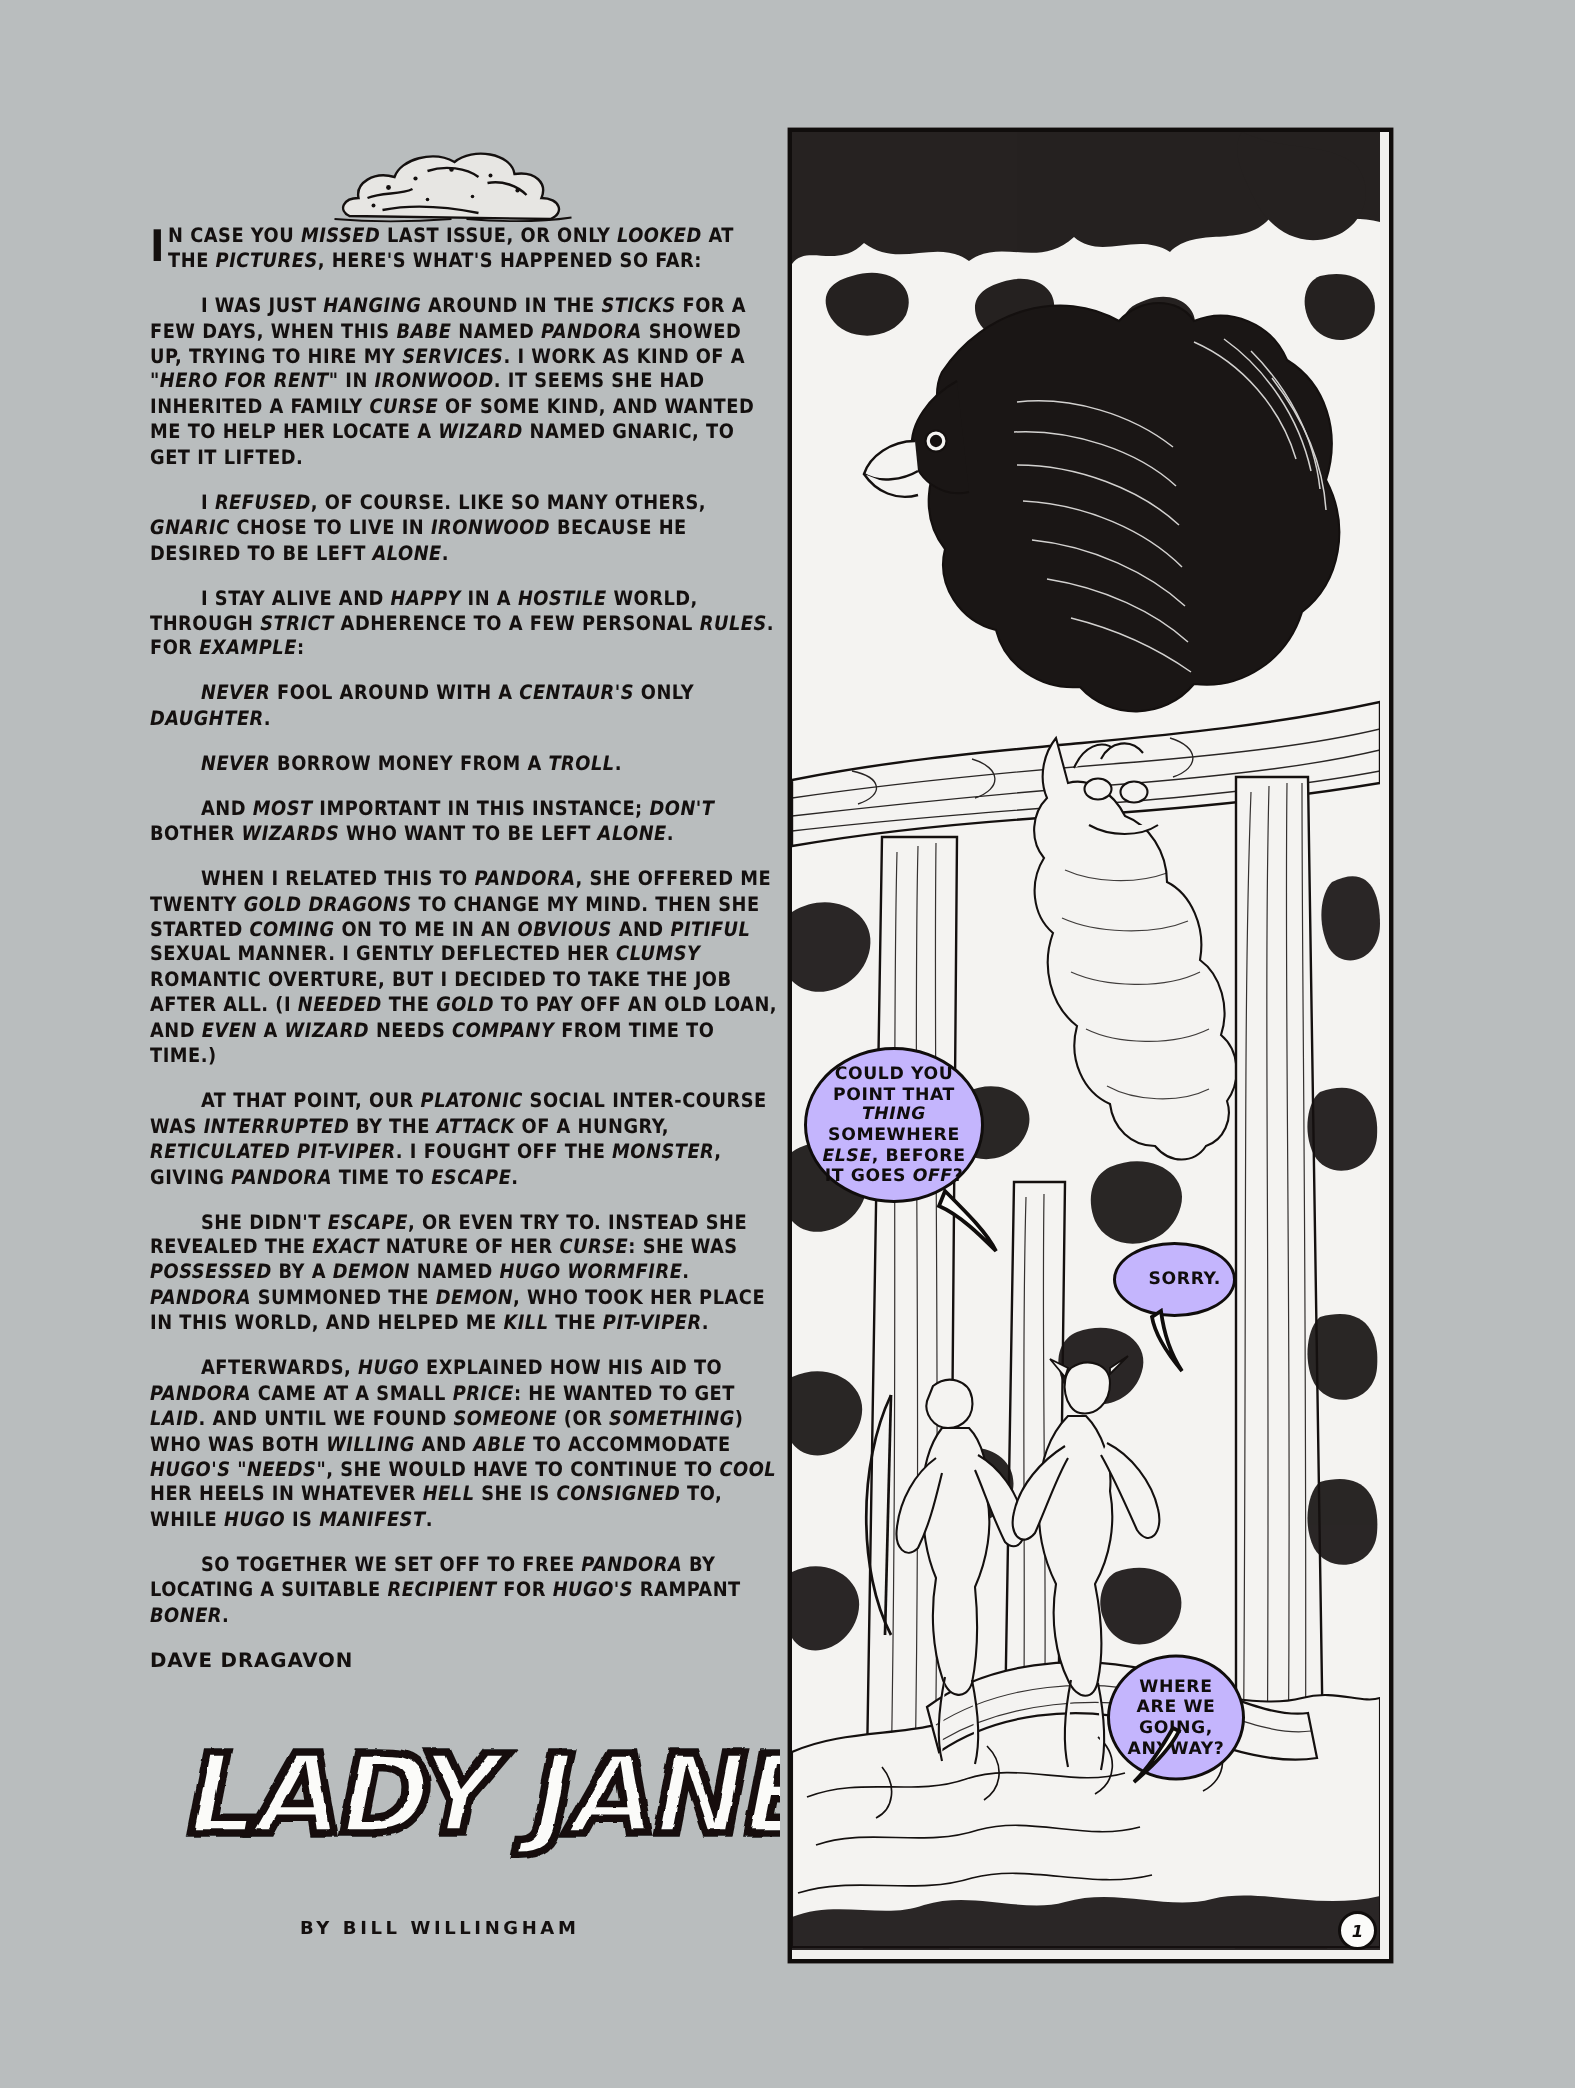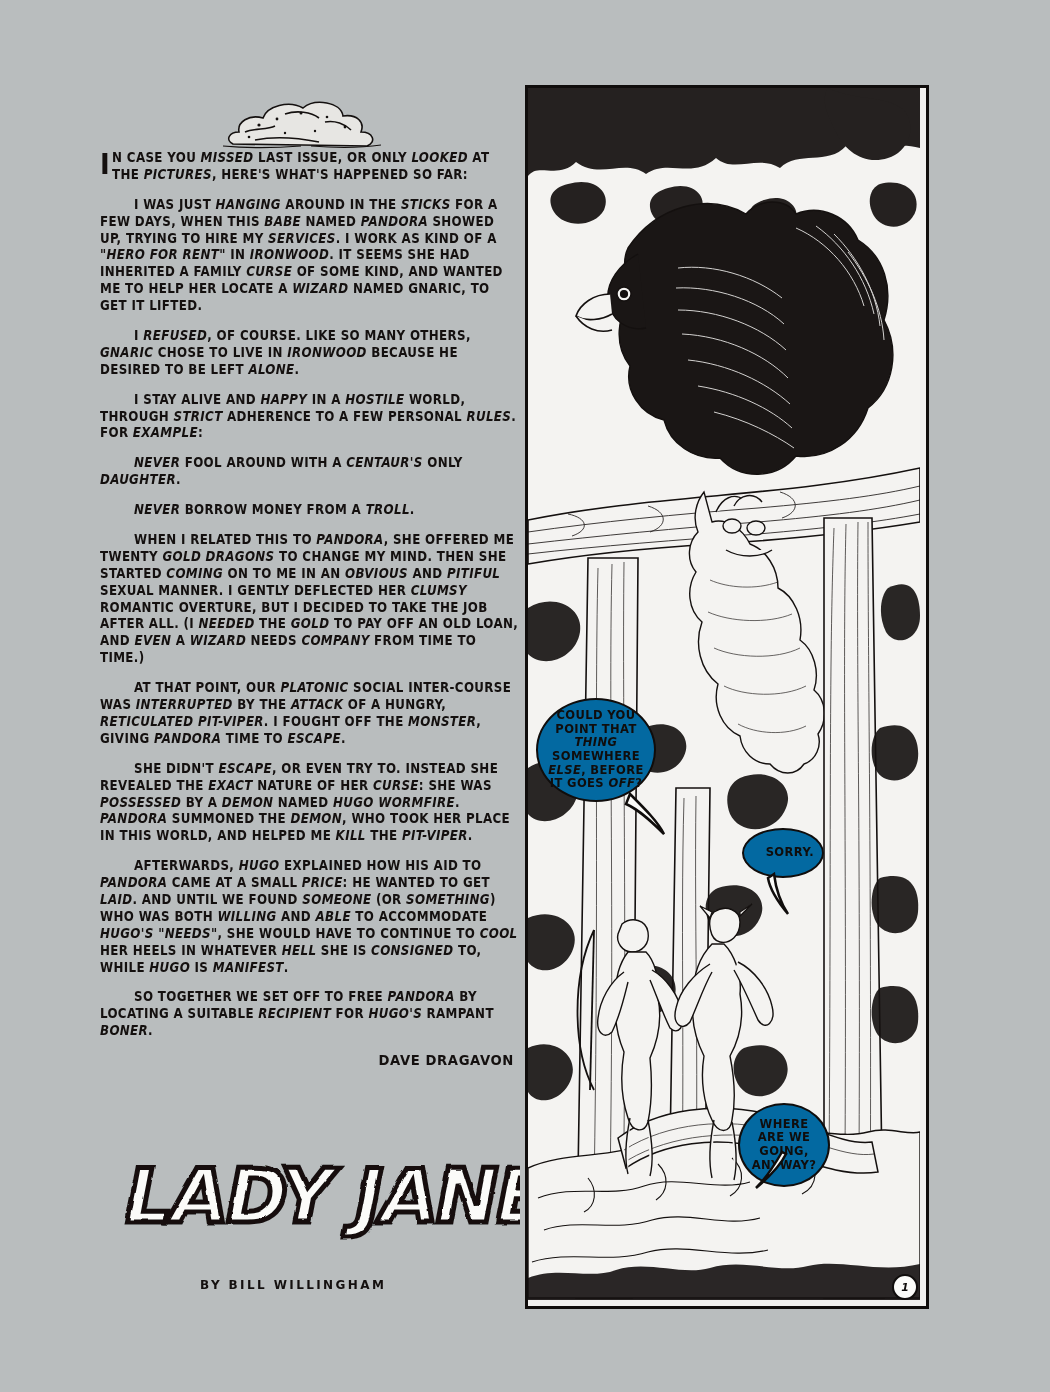--- a/index.html
+++ b/index.html
@@ -47,21 +47,21 @@
   .dropcap {
     float: left;
     font-size: 29px;
     line-height: 0.8;
     font-weight: 700;
     padding: 2px 2px 0 0;
     margin-top: 1px;
   }
   .signature {
     margin-top: 2px;
-    text-align: right;
+    text-align: left;
     font-size: 13.2px;
     letter-spacing: 0.6px;
     font-weight: 700;
     text-transform: uppercase;
     color: #14100f;
     padding-right: 6px;
   }
 
   
   .blob-wrap {
@@ -110,21 +110,21 @@
     width: 398px;
     height: 1218px;
     background: #f2f1ef;
     border: 3px solid #100d0c;
     overflow: hidden;
   }
   .panel svg { display: block; }
 
   .balloon {
     position: absolute;
-    background: #0369a1;
+    background: #c4b5fd;
     border: 2.5px solid #100d0c;
     border-radius: 50%;
     color: #100d0c;
     font-size: 11.5px;
     line-height: 1.18;
     text-align: center;
     letter-spacing: 0.4px;
     font-weight: 700;
     text-transform: uppercase;
     display: flex;
@@ -190,20 +190,21 @@
   <div class="recap">
     <p class="noindent">
       <span class="dropcap">I</span>
       <span>N CASE YOU <em>MISSED</em> LAST ISSUE, OR ONLY <em>LOOKED</em> AT THE <em>PICTURES</em>, HERE'S WHAT'S HAPPENED SO FAR:</span>
     </p>
     <p><span>I WAS JUST <em>HANGING</em> AROUND IN THE <em>STICKS</em> FOR A FEW DAYS, WHEN THIS <em>BABE</em> NAMED <em>PANDORA</em> SHOWED UP, TRYING TO HIRE MY <em>SERVICES</em>. I WORK AS KIND OF A <em>"HERO FOR RENT"</em> IN <em>IRONWOOD</em>. IT SEEMS SHE HAD INHERITED A FAMILY <em>CURSE</em> OF SOME KIND, AND WANTED ME TO HELP HER LOCATE A <em>WIZARD</em> NAMED GNARIC, TO GET IT LIFTED.</span></p>
     <p><span>I <em>REFUSED</em>, OF COURSE. LIKE SO MANY OTHERS, <em>GNARIC</em> CHOSE TO LIVE IN <em>IRONWOOD</em> BECAUSE HE DESIRED TO BE LEFT <em>ALONE</em>.</span></p>
     <p><span>I STAY ALIVE AND <em>HAPPY</em> IN A <em>HOSTILE</em> WORLD, THROUGH <em>STRICT</em> ADHERENCE TO A FEW PERSONAL <em>RULES</em>. FOR <em>EXAMPLE</em>:</span></p>
     <p><span><em>NEVER</em> FOOL AROUND WITH A <em>CENTAUR'S</em> ONLY <em>DAUGHTER</em>.</span></p>
     <p><span><em>NEVER</em> BORROW MONEY FROM A <em>TROLL</em>.</span></p>
+    <p><span>AND <em>MOST</em> IMPORTANT IN THIS INSTANCE; <em>DON'T</em> BOTHER <em>WIZARDS</em> WHO WANT TO BE LEFT <em>ALONE</em>.</span></p>
     <p><span>WHEN I RELATED THIS TO <em>PANDORA</em>, SHE OFFERED ME TWENTY <em>GOLD DRAGONS</em> TO CHANGE MY MIND. THEN SHE STARTED <em>COMING</em> ON TO ME IN AN <em>OBVIOUS</em> AND <em>PITIFUL</em> SEXUAL MANNER. I GENTLY DEFLECTED HER <em>CLUMSY</em> ROMANTIC OVERTURE, BUT I DECIDED TO TAKE THE JOB AFTER ALL. (I <em>NEEDED</em> THE <em>GOLD</em> TO PAY OFF AN OLD LOAN, AND <em>EVEN</em> A <em>WIZARD</em> NEEDS <em>COMPANY</em> FROM TIME TO TIME.)</span></p>
     <p><span>AT THAT POINT, OUR <em>PLATONIC</em> SOCIAL INTER-COURSE WAS <em>INTERRUPTED</em> BY THE <em>ATTACK</em> OF A HUNGRY, <em>RETICULATED PIT-VIPER</em>. I FOUGHT OFF THE <em>MONSTER</em>, GIVING <em>PANDORA</em> TIME TO <em>ESCAPE</em>.</span></p>
     <p><span>SHE DIDN'T <em>ESCAPE</em>, OR EVEN TRY TO. INSTEAD SHE REVEALED THE <em>EXACT</em> NATURE OF HER <em>CURSE</em>: SHE WAS <em>POSSESSED</em> BY A <em>DEMON</em> NAMED <em>HUGO WORMFIRE</em>. <em>PANDORA</em> SUMMONED THE <em>DEMON</em>, WHO TOOK HER PLACE IN THIS WORLD, AND HELPED ME <em>KILL</em> THE <em>PIT-VIPER</em>.</span></p>
     <p><span>AFTERWARDS, <em>HUGO</em> EXPLAINED HOW HIS AID TO <em>PANDORA</em> CAME AT A SMALL <em>PRICE</em>: HE WANTED TO GET <em>LAID</em>. AND UNTIL WE FOUND <em>SOMEONE</em> (OR <em>SOMETHING</em>) WHO WAS BOTH <em>WILLING</em> AND <em>ABLE</em> TO ACCOMMODATE <em>HUGO'S "NEEDS"</em>, SHE WOULD HAVE TO CONTINUE TO <em>COOL</em> HER HEELS IN WHATEVER <em>HELL</em> SHE IS <em>CONSIGNED</em> TO, WHILE <em>HUGO</em> IS <em>MANIFEST</em>.</span></p>
     <p><span>SO TOGETHER WE SET OFF TO FREE <em>PANDORA</em> BY LOCATING A SUITABLE <em>RECIPIENT</em> FOR <em>HUGO'S</em> RAMPANT <em>BONER</em>.</span></p>
     <div class="signature">DAVE DRAGAVON</div>
   </div>
 
 
   <div class="chapter-title">

